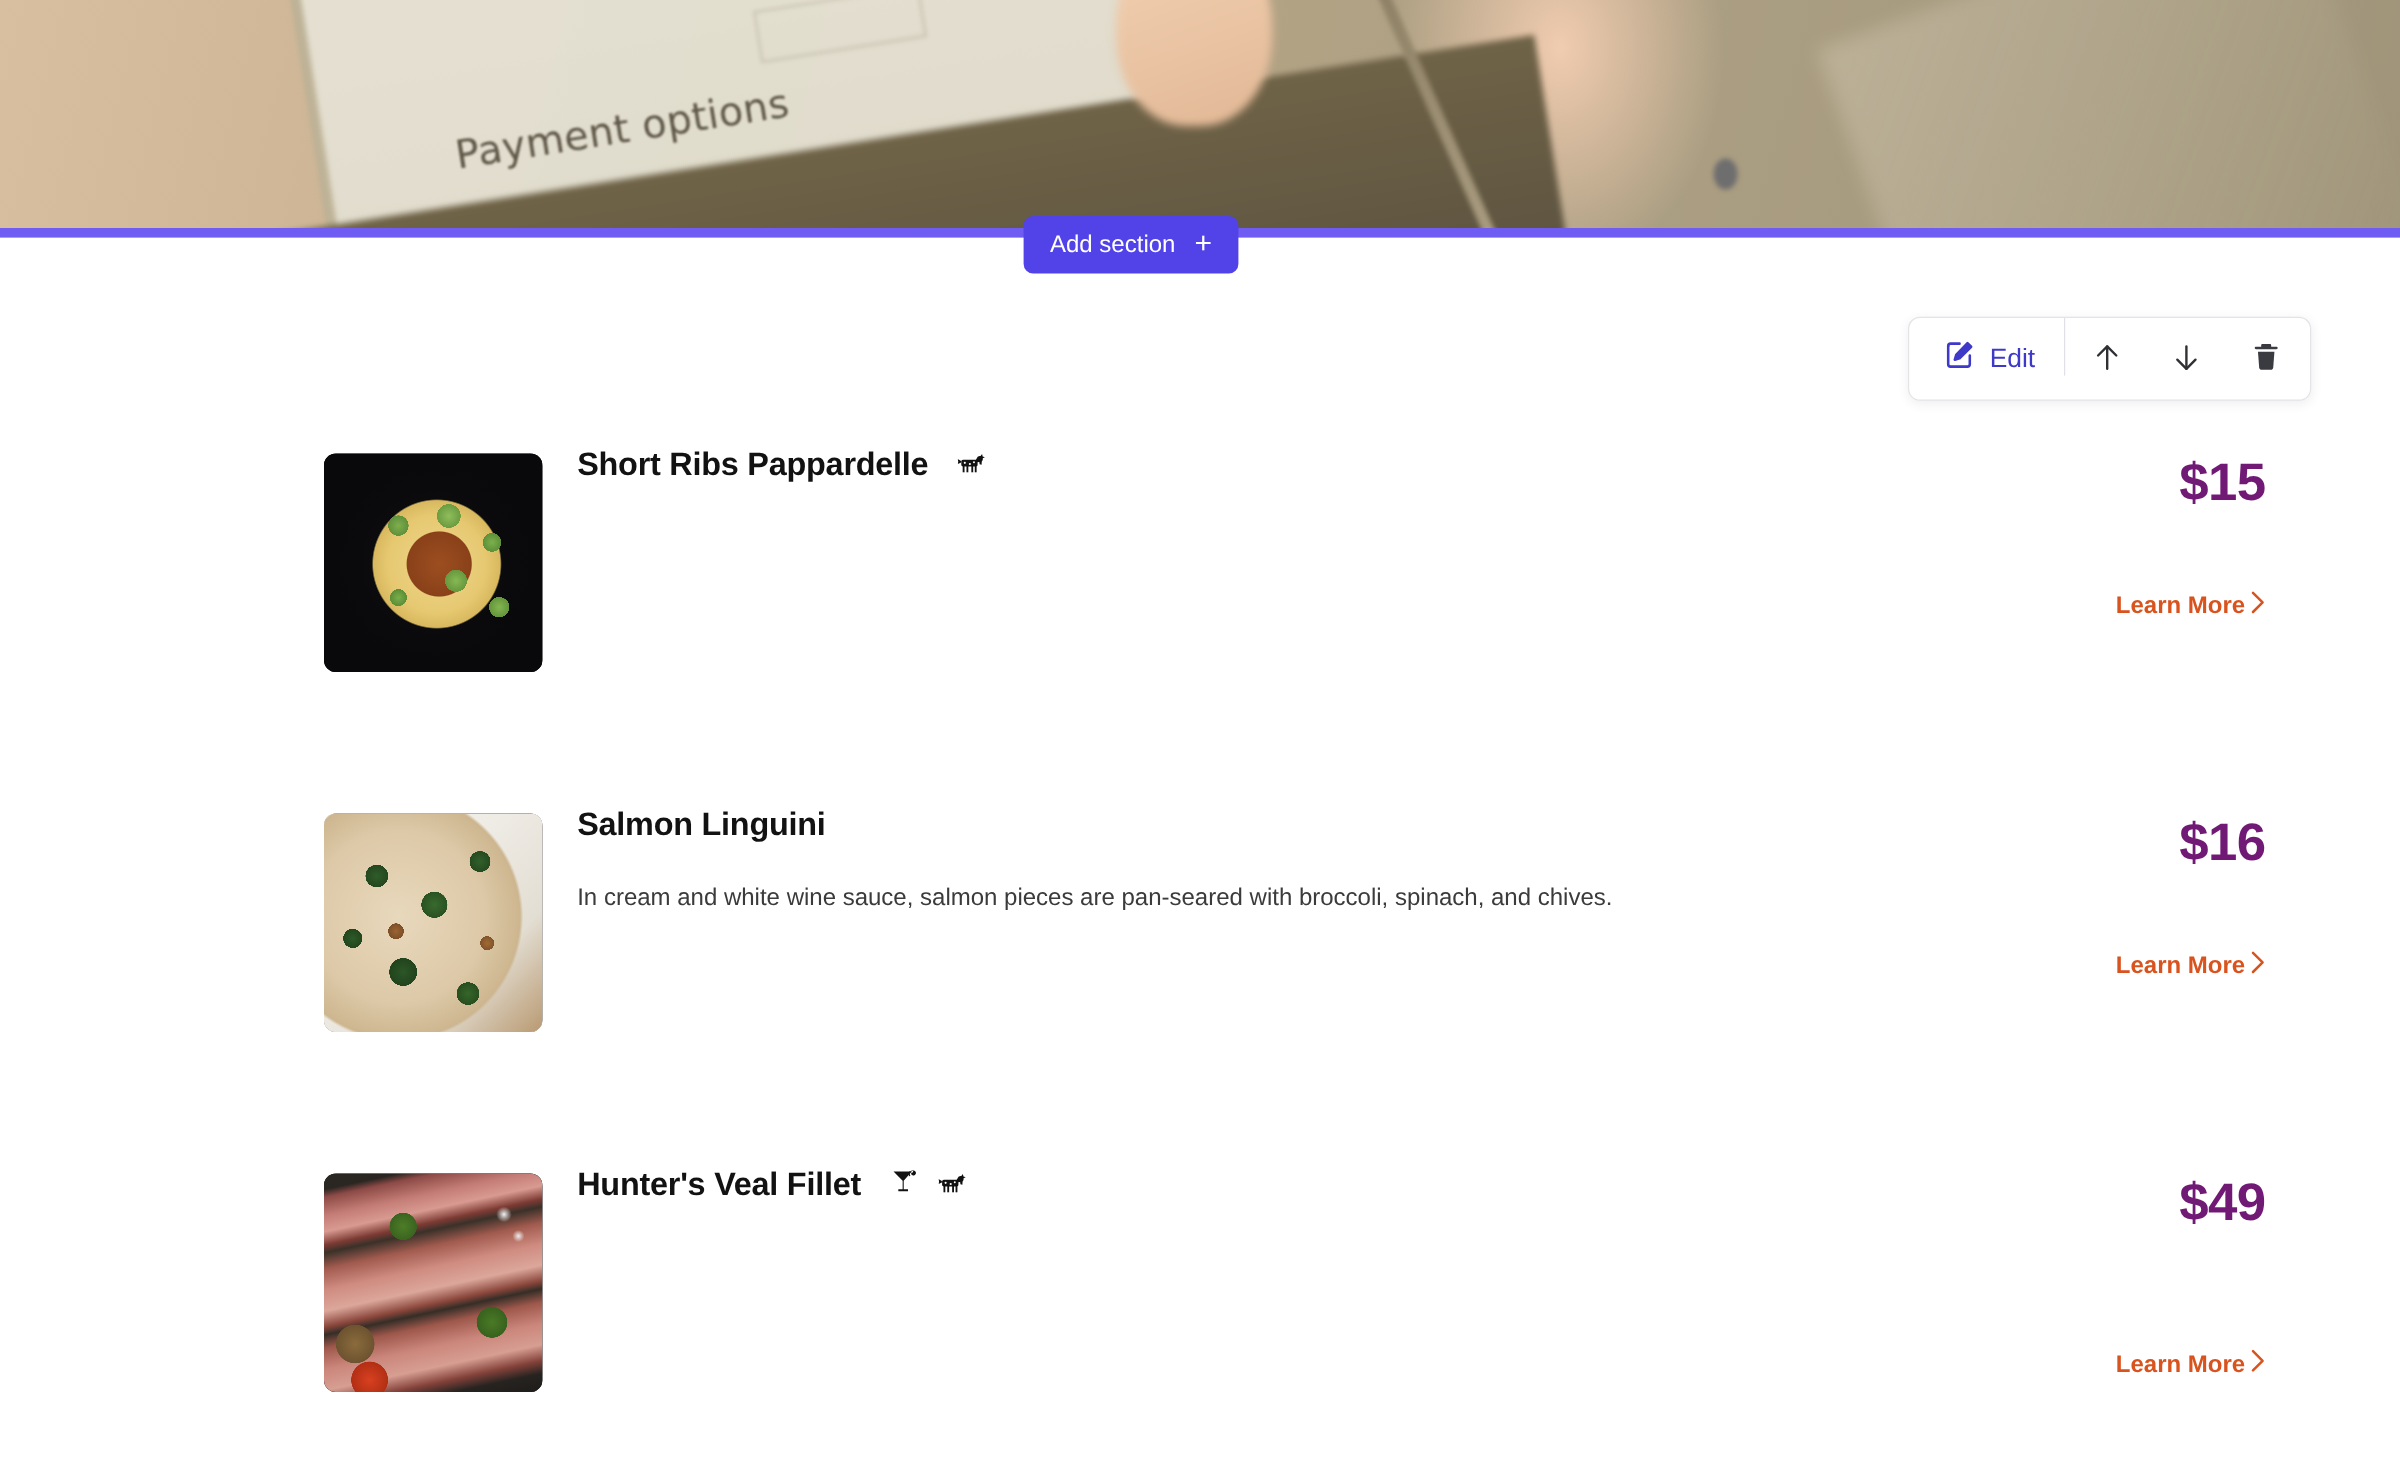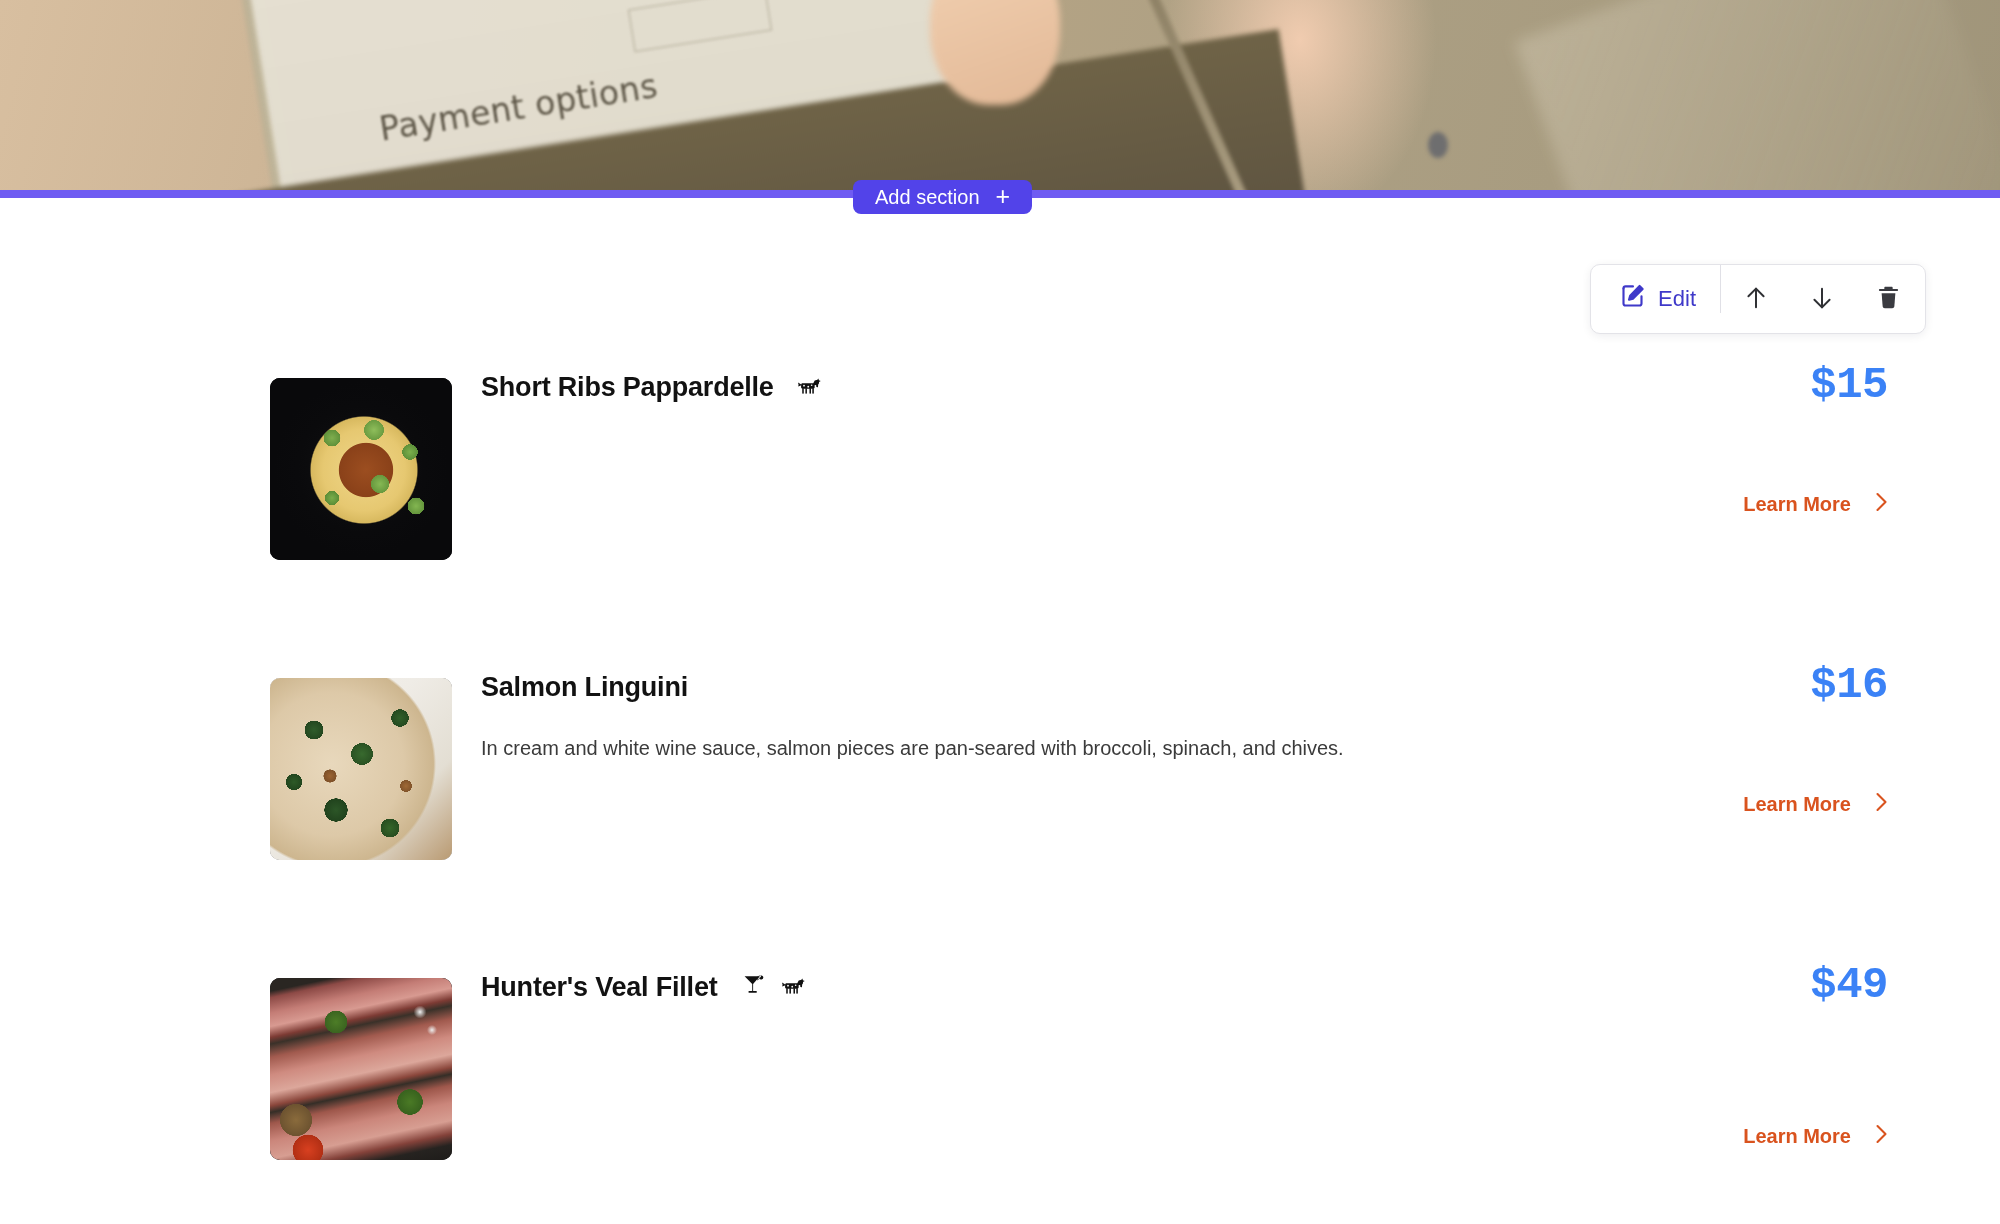--- a/index.html
+++ b/index.html
@@ -115,21 +115,21 @@
   
   .divider-bar {
     position: absolute;
     left: 0; top: 190px;
     width: 2000px; height: 8px;
     background: #6F5CF2;
   }
   .add-section-btn {
     position: absolute;
     left: 853px; top: 180px;
-    height: 34px;
+    height: 48px;
     padding: 0 22px;
     display: flex;
     align-items: center;
     gap: 16px;
     background: #5243E9;
     border: none;
     border-radius: 8px;
     color: #ffffff;
     font-family: "Liberation Sans", sans-serif;
     font-size: 20px;
@@ -280,33 +280,33 @@
     position: absolute;
     left: 437px; top: 80px;
     width: 1155px;
     font-size: 20px;
     line-height: 32px;
     color: #3b3b3b;
     font-weight: 400;
   }
   .item-price {
     position: absolute;
-    right: 112px; top: 8px;
-    font-family: Liberation Mono, monospace;
+    right: 112px; top: 26px;
+    font-family: Liberation Sans, sans-serif;
     font-size: 44px;
     font-weight: 700;
-    color: #3b82f6;
+    color: #701a75;
     letter-spacing: -.5px;
   }
   .learn-more {
     position: absolute;
     right: 112px;
     display: flex;
     align-items: center;
-    gap: 24px;
+    gap: 4px;
     color: #D9531E;
     font-size: 20px;
     font-weight: 600;
     cursor: pointer;
     background: none;
     border: none;
     font-family: "Liberation Sans", sans-serif;
   }
   .lm-1 { top: 140px; }
   .lm-2 { top: 140px; }

